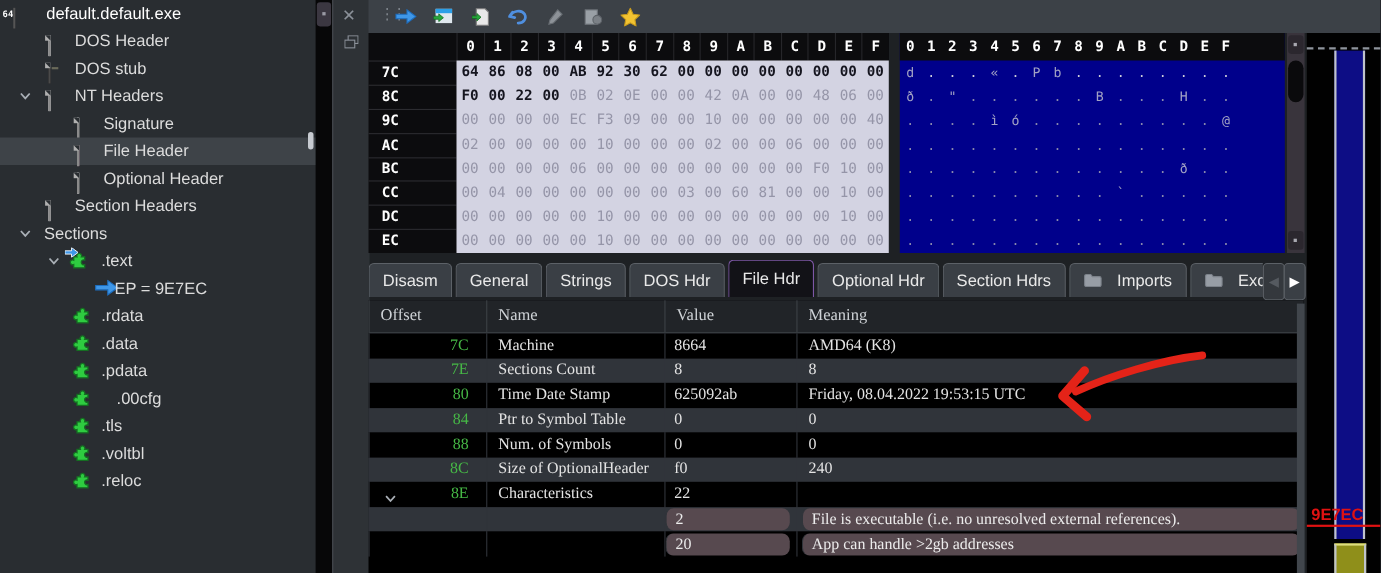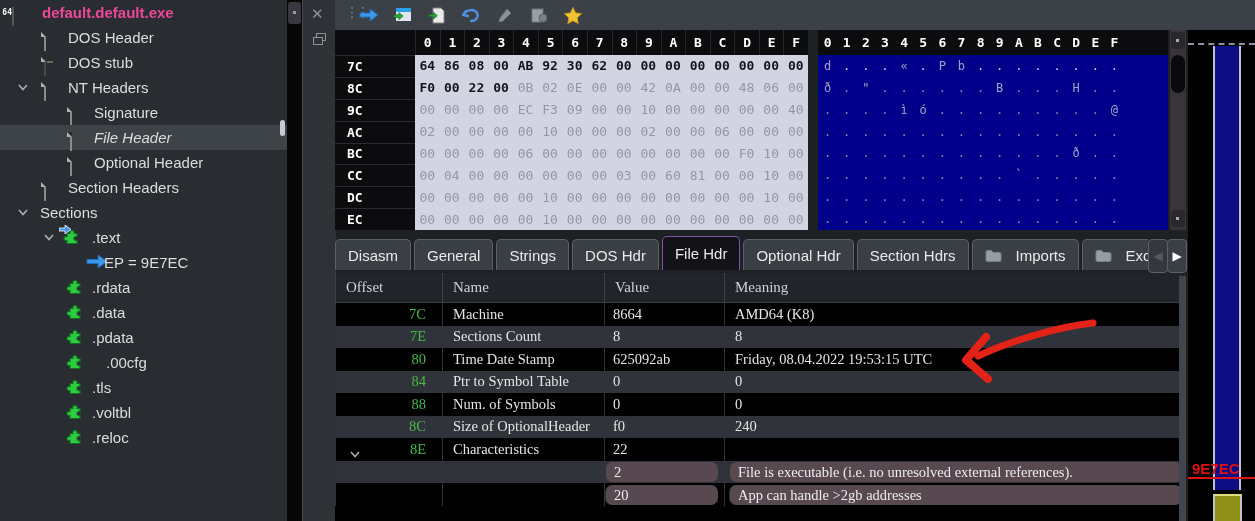--- a/index.html
+++ b/index.html
@@ -1,23 +1,23 @@
 <!DOCTYPE html>
 <html><head>
 <meta charset="utf-8">
 <style>
   html,body{margin:0;padding:0;background:#1e2124;}
   #root{position:relative;width:1255px;height:521px;overflow:hidden;
         font-family:"Liberation Sans",sans-serif;color:#dcdcdc;font-size:15px;}
   
   #tree-panel{position:absolute;left:0;top:0;width:287px;height:521px;background:#292d31;}
   .tree-row{position:relative;height:25px;line-height:25px;white-space:nowrap;}
-  .tree-row.selected{background:#3e4348;font-style:italic;}
+  .tree-row.selected{background:#3e4348;}
   .tree-label{position:absolute;top:0;color:#dcdcdc;}
-  .tree-root-label{font-weight:bold;color:#ec4899;}
+  .tree-root-label{font-weight:normal;color:#ffffff;}
   .tree-icon{position:absolute;top:4px;}
   .chev{position:absolute;top:9px;width:10px;height:7px;}
   .chev svg{display:block;}
   
   .doc{width:13px;height:16px;background:#e9e9e9;border:1px solid #8a8a8a;position:relative;}
   .doc:after{content:"";position:absolute;right:-1px;top:-1px;border-style:solid;border-width:0 5px 5px 0;border-color:transparent #292d31 #b0b0b0 transparent;}
   .doc.pink{background:#e9a9c6;}
   .doc.dark{background:#141414;border-color:#4a4a4a;}
   .doc.dark:before{content:"";position:absolute;left:2px;top:3px;width:6px;height:2px;background:#6a6a5a;}
   

